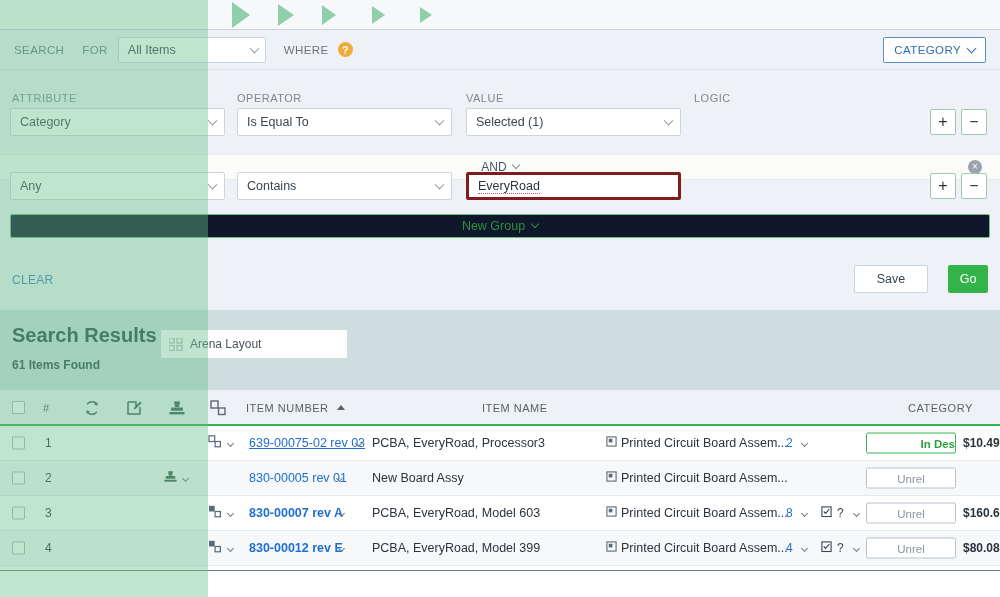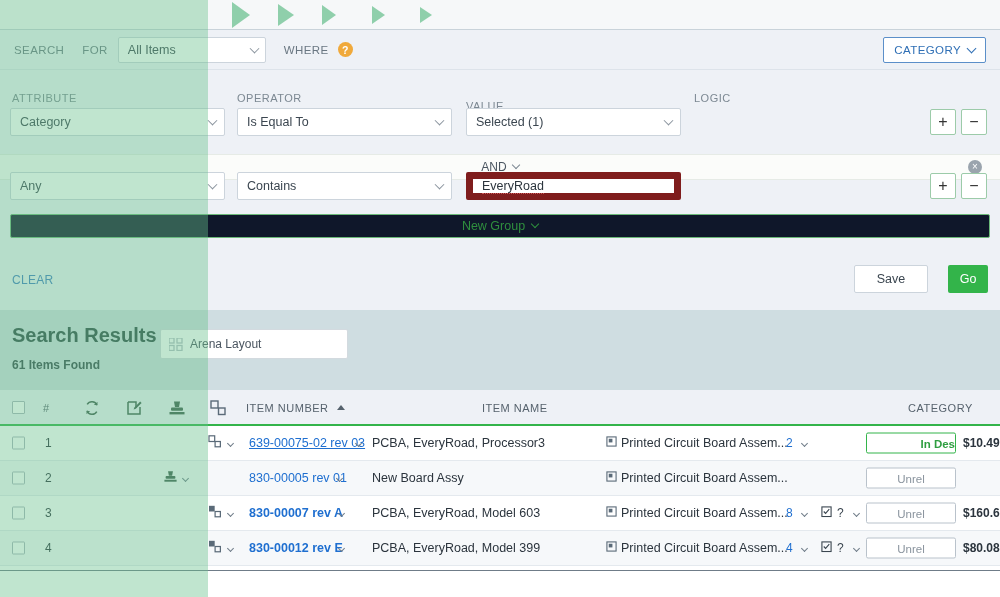--- a/index.html
+++ b/index.html
@@ -67,21 +67,21 @@
   .crow { position: absolute; left: 0; width: 1000px; height: 34px; }
   .fld {
     position: absolute; height: 28px; background: #fff;
     border: 1px solid #ccd4dc; border-radius: 2px;
     display: flex; align-items: center; padding: 0 22px 0 9px;
     font-size: 12.5px; color: #3b4650;
   }
   .fld .chev { position: absolute; right: 8px; top: 50%; width: 7px; height: 7px;
     border-right: 1.6px solid #8a949e; border-bottom: 1.6px solid #8a949e;
     transform: translateY(-70%) rotate(45deg); }
-  .fld.text-input { border: 7px solid #7f1d1d; padding-right: 2px; }
+  .fld.text-input { border: 3px solid #7f1d1d; padding-right: 2px; }
   .fld.text-input .val { border-bottom: 1.5px dotted #d05a5a; color: #2b343d; }
 
   .pm {
     position: absolute; width: 26px; height: 26px; background: #fff;
     border: 1px solid #9ccba9; border-radius: 2px;
     display: flex; align-items: center; justify-content: center;
     font-size: 16px; color: #333; line-height: 1;
   }
 
   .androw {
@@ -211,21 +211,21 @@
       <span>CATEGORY</span>
       <i class="chev2"></i>
     </div>
   </div>
 
   <div class="criteria">
 
     <div class="col-heads">
       <span style="left:12px;">ATTRIBUTE</span>
       <span style="left:237px;">OPERATOR</span>
-      <span style="left:466px;margin-top:8px;">VALUE</span>
+      <span style="left:466px;">VALUE</span>
       <span style="left:694px;">LOGIC</span>
     </div>
 
     <div class="crow" style="top:38px;">
       <div class="fld" style="left:10px;width:215px;">
         <span>Category</span>
         <i class="chev"></i>
       </div>
       <div class="fld" style="left:237px;width:215px;">
         <span>Is Equal To</span>

